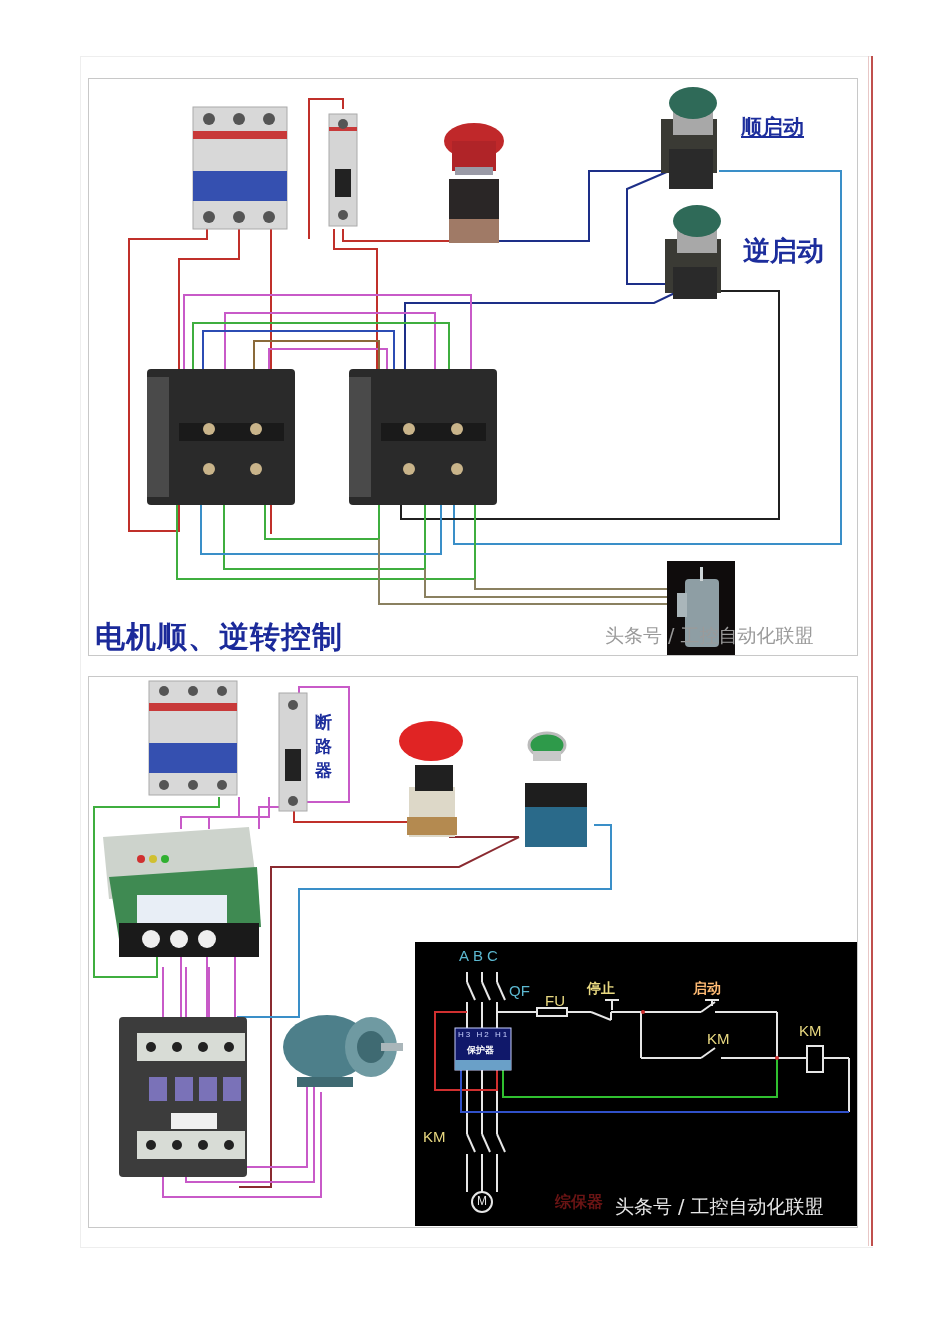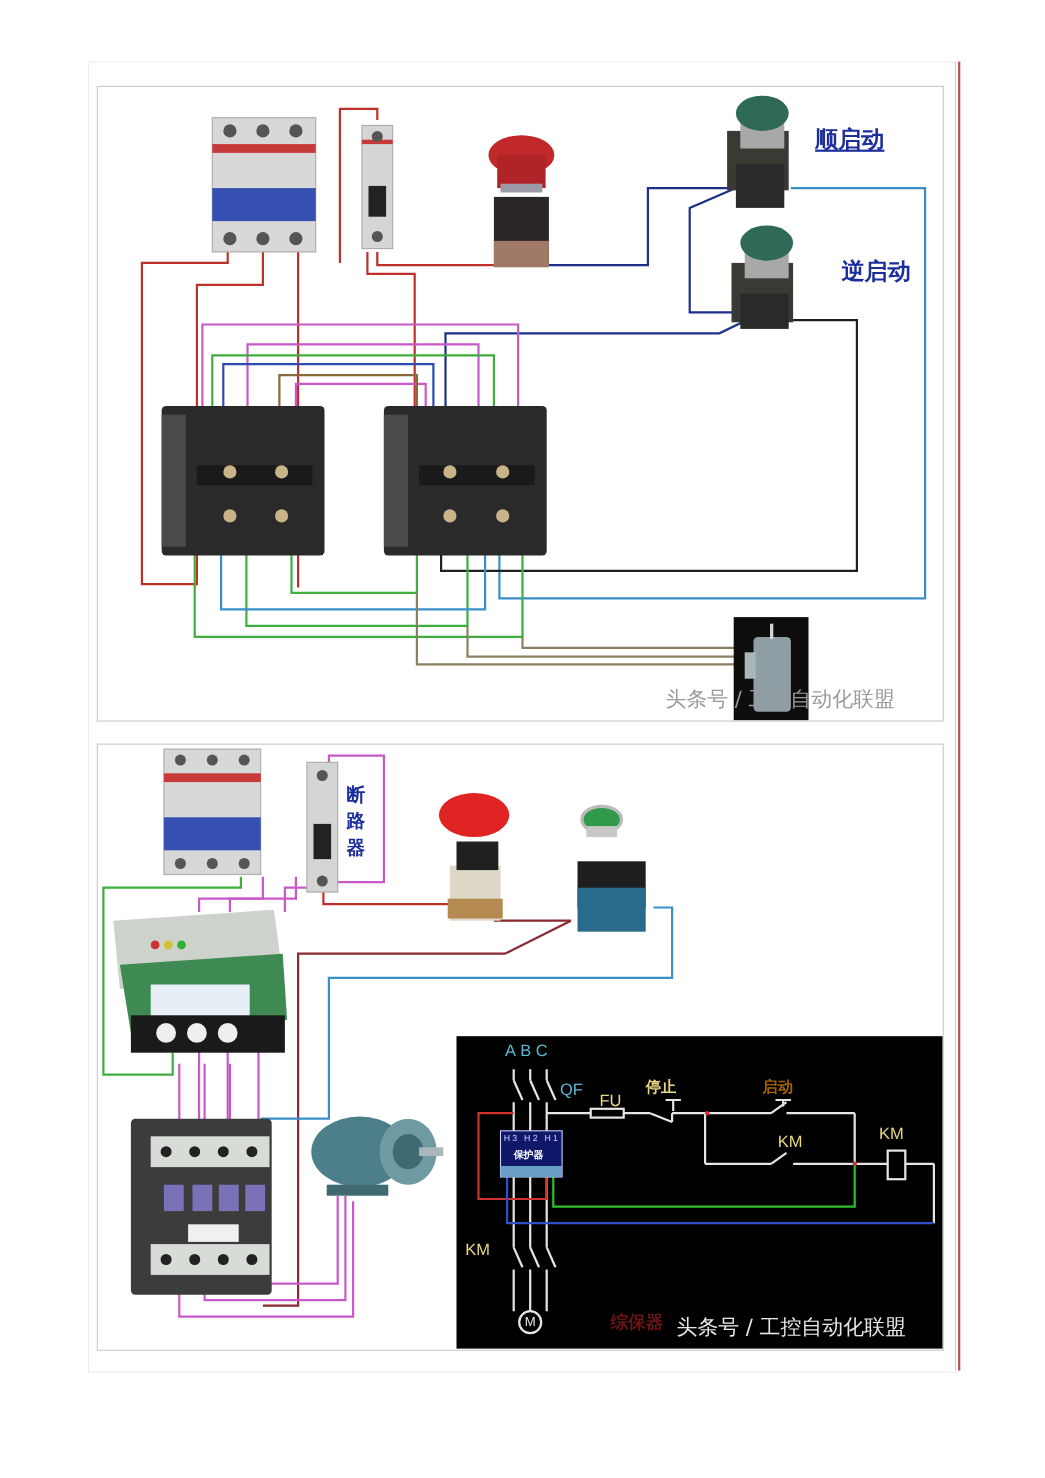--- a/index.html
+++ b/index.html
@@ -128,21 +128,22 @@
 
     <g>
       <rect x="578" y="482" width="68" height="94" fill="#0f0c0c"></rect>
       <rect x="596" y="500" width="34" height="68" fill="#8e9ea4" rx="4"></rect>
       <rect x="588" y="514" width="10" height="24" fill="#aab6ba"></rect>
       <rect x="611" y="488" width="3" height="14" fill="#cfd6d8"></rect>
     </g>
   </svg>
 
   <div class="lbl-cn" style="left:652px;top:34px;font-size:21px;text-decoration:underline;">顺启动</div>
-  <div class="lbl-cn" style="left:654px;top:154px;font-size:21px;margin-left:22px;">逆启动</div>
+  <div class="lbl-cn" style="left:654px;top:154px;font-size:27px;">逆启动</div>
+  <div class="title-cn">电机顺、逆转控制</div>
   <div class="wm" style="left:516px;top:544px;">头条号 / 工控自动化联盟</div>
 </div>
 
 <div class="panel" id="panel2">
   <svg width="768" height="550" viewBox="0 0 768 550">
     <g fill="none" stroke-width="2">
       <path d="M130 120 L130 130 L5 130 L5 300 L68 300 L68 280" stroke="#3fae3f"></path>
       <path d="M150 120 L150 140 L92 140 L92 152" stroke="#c85ac8"></path>
       <path d="M180 120 L180 140 L120 140 L120 152" stroke="#c85ac8"></path>
       <path d="M212 120 L212 130 L170 130 L170 152" stroke="#c85ac8"></path>
@@ -288,21 +289,21 @@
       <rect x="40" y="118" width="56" height="10" fill="#6aa0c8"></rect>
       <circle cx="228" cy="70" r="2" fill="#d03030"></circle>
         <circle cx="362" cy="116" r="2" fill="#d03030"></circle>
     </svg>
     <div class="s-lbl" style="left:44px;top:5px;color:#5cb8d0;font-size:15px;letter-spacing:4px;text-align:center;">
       <span>A</span><span>B</span><span>C</span>
     </div>
     <div class="s-lbl" style="left:94px;top:40px;color:#5cb8d0;">QF</div>
     <div class="s-lbl" style="left:130px;top:50px;color:#e8d880;">FU</div>
     <div class="s-lbl" style="left:172px;top:38px;color:#e8d880;font-weight:bold;font-size:14px;text-align:center;">停止</div>
-    <div class="s-lbl" style="left:278px;top:38px;color:#a16207;font-weight:bold;font-size:14px;">启动</div>
+    <div class="s-lbl" style="left:278px;top:38px;color:#fdba74;font-weight:bold;font-size:14px;">启动</div>
     <div class="s-lbl" style="left:292px;top:88px;color:#e8d880;">KM</div>
     <div class="s-lbl" style="left:384px;top:80px;color:#e8d880;">KM</div>
     <div class="s-lbl" style="left:8px;top:186px;color:#e8d880;">KM</div>
     <div class="s-lbl" style="left:43px;top:88px;color:#c8d0ff;font-size:8px;letter-spacing:2px;">
       <span>H3</span> <span>H2</span> <span>H1</span>
     </div>
     <div class="s-lbl" style="left:52px;top:102px;color:#ffffff;font-size:9px;font-weight:bold;">保护器</div>
     <div class="s-lbl" style="left:62px;top:252px;color:#e6e6e6;font-size:12px;">M</div>
     <div class="s-lbl" style="left:140px;top:250px;color:#6a1414;font-size:16px;font-weight:bold;">综保器</div>
     <div class="wm2" style="left:200px;top:252px;">头条号 / 工控自动化联盟</div>

